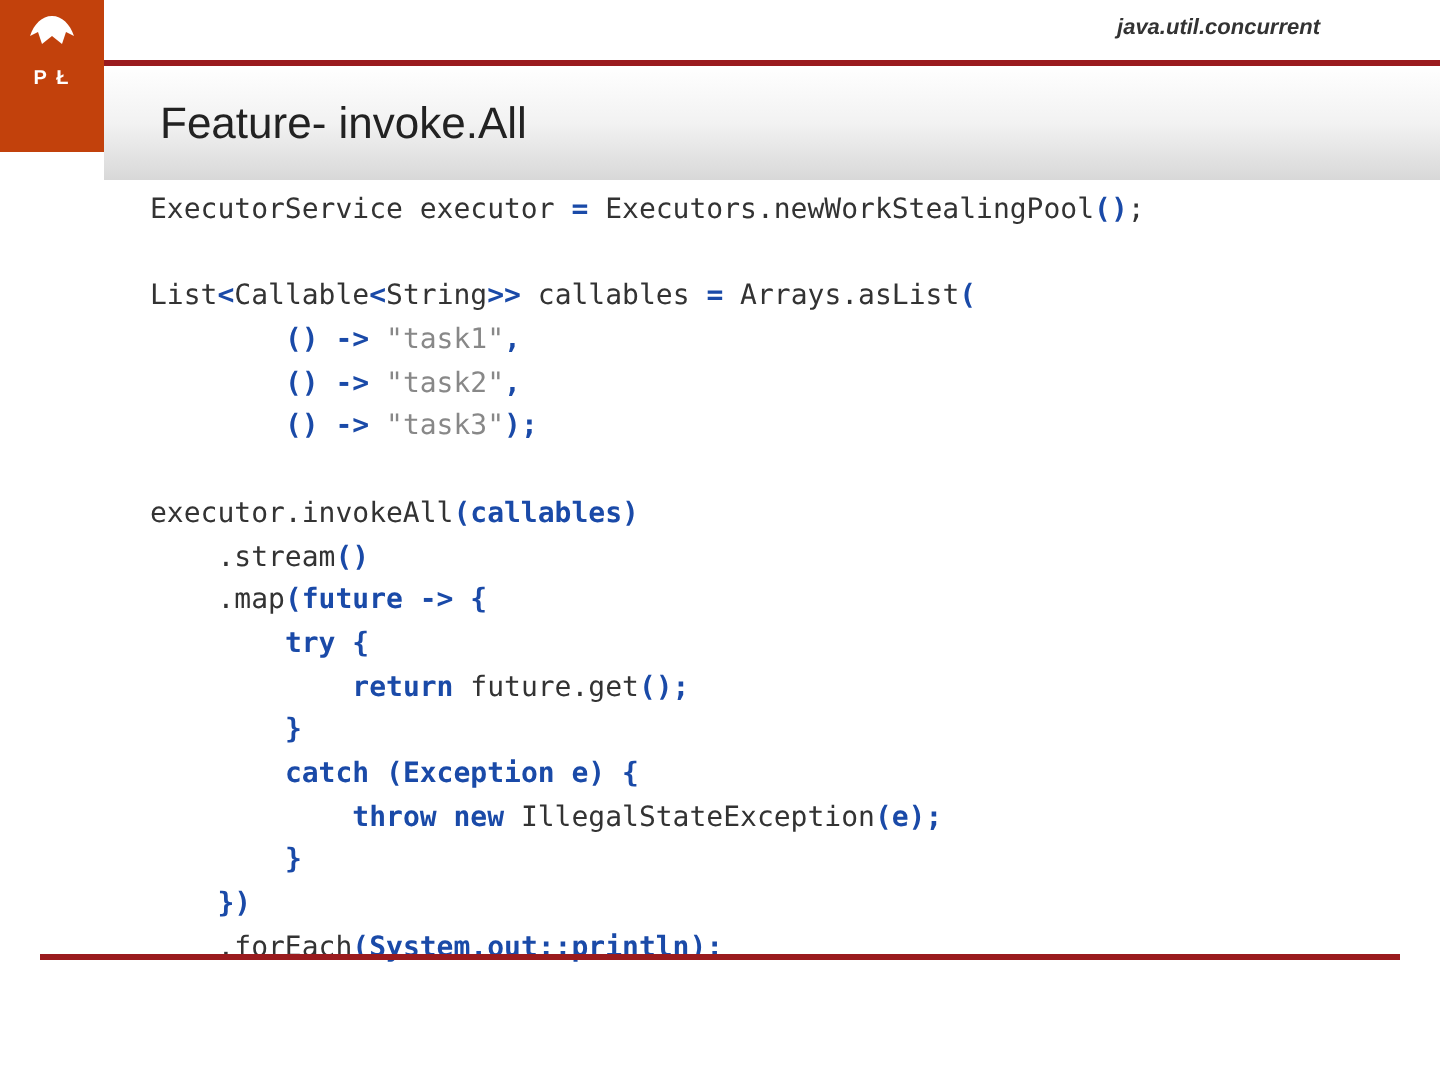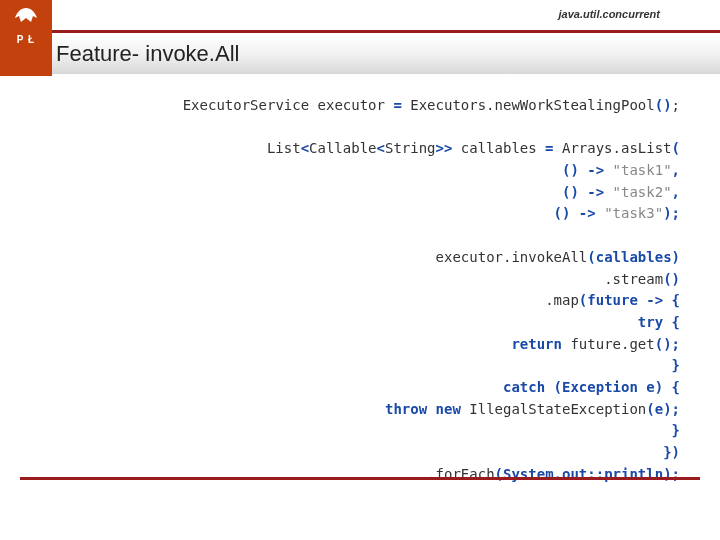--- a/index.html
+++ b/index.html
@@ -46,44 +46,43 @@
     font-size: 10px;
     font-weight: bold;
     margin-top: 6px;
     letter-spacing: 1px;
   }
   .title-bar {
     position: absolute;
     top: 30px;
     left: 52px;
     right: 0;
-    height: 44px;
+    height: 60px;
     background: linear-gradient(to bottom, #ffffff 0%, #f2f2f2 50%, #d8d8d8 100%);
     border-top: 3px solid #9a1b1e;
     display: flex;
     align-items: center;
-    padding-left: 4px;
+    padding-left: 28px;
     box-sizing: border-box;
   }
   .title-bar h1 {
     margin: 0;
     font-size: 22px;
     font-weight: normal;
     color: #222;
   }
   .code-area {
     position: absolute;
     top: 95px;
     left: 75px;
     right: 40px;
     font-family: "Consolas", "Courier New", monospace;
     font-size: 14px;
     line-height: 1.55;
     color: #333;
-    text-align: right;
   }
   .code-area pre {
     margin: 0;
     white-space: pre;
   }
   .kw { color: #1a4aa8; font-weight: bold; }
   .str { color: #888; }
   .plain { color: #333; }
   .footer-rule {
     position: absolute;

